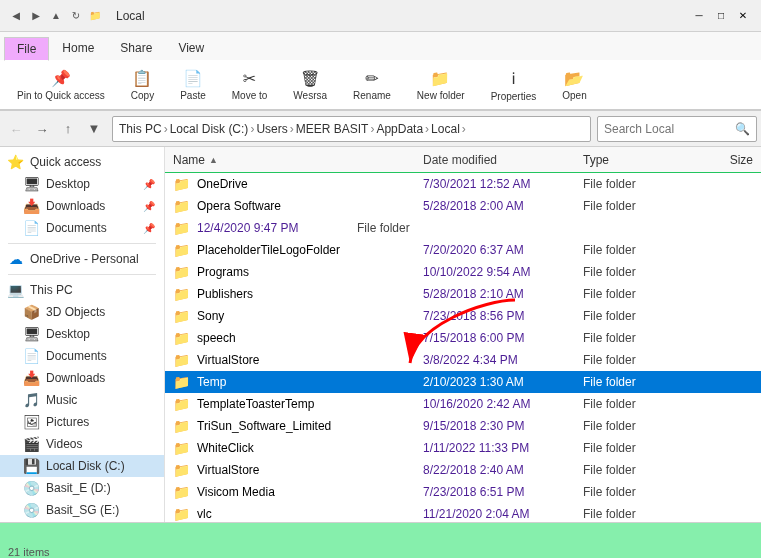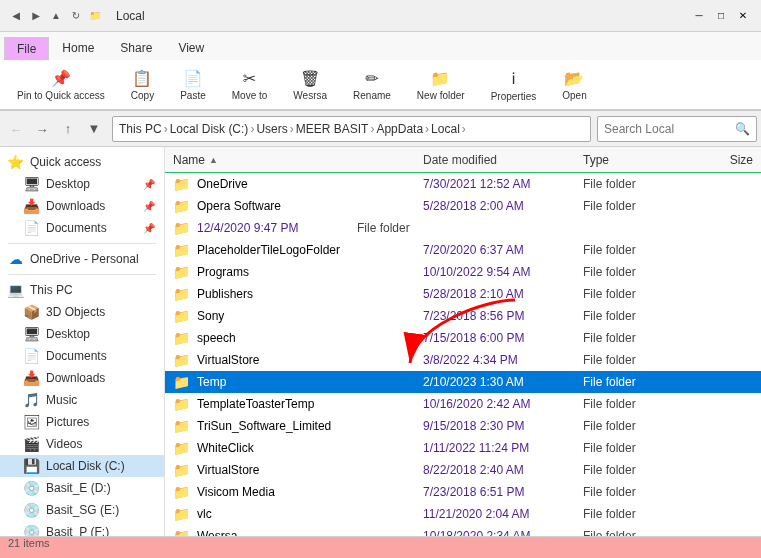--- a/index.html
+++ b/index.html
@@ -58,21 +58,21 @@
     .file-row.selected { background: #0078d7; color: #fff; }
     .file-row.selected .file-date,
     .file-row.selected .file-type { color: #fff; }
     .file-icon { width: 18px; height: 16px; margin-right: 6px; flex-shrink: 0; font-size: 14px; }
     .file-name { flex: 1; font-size: 12px; overflow: hidden; text-overflow: ellipsis; white-space: nowrap; }
     .file-date { width: 160px; font-size: 12px; color: #4c1d95; white-space: nowrap; }
     .file-type { width: 100px; font-size: 12px; color: #444; }
     .file-size { width: 70px; font-size: 12px; color: #444; text-align: right; }
 
     
-    .status-bar { height: 22px; background: #fca5a5; border-top: 1px solid #d0d0d0; display: flex; align-items: flex-start; padding: 0 8px; font-size: 11px; color: #555; position: absolute; bottom: 0; left: 0; right: 0; }
+    .status-bar { height: 36px; background: #86efac; border-top: 1px solid #d0d0d0; display: flex; align-items: flex-end; padding: 0 8px; font-size: 11px; color: #555; position: absolute; bottom: 0; left: 0; right: 0; }
 
     
     .folder-icon { color: #e8a000; }
 
     
     ::-webkit-scrollbar { width: 8px; }
     ::-webkit-scrollbar-track { background: #f0f0f0; }
     ::-webkit-scrollbar-thumb { background: #c0c0c0; border-radius: 4px; }
   </style>
 </head>
@@ -342,21 +342,21 @@
         <div class="file-row">
     <span class="file-icon folder-icon" style="color:#e8a000;">📁</span>
     <span class="file-name">TriSun_Software_Limited</span>
     <span class="file-date">9/15/2018 2:30 PM</span>
     <span class="file-type">File folder</span>
     <span class="file-size"></span>
   </div>
         <div class="file-row">
     <span class="file-icon folder-icon" style="color:#e8a000;">📁</span>
     <span class="file-name">WhiteClick</span>
-    <span class="file-date">1/11/2022 11:24 PM</span>
+    <span class="file-date">1/11/2022 11:33 PM</span>
     <span class="file-type">File folder</span>
     <span class="file-size"></span>
   </div>
         <div class="file-row">
     <span class="file-icon folder-icon" style="color:#e8a000;">📁</span>
     <span class="file-name">VirtualStore</span>
     <span class="file-date">8/22/2018 2:40 AM</span>
     <span class="file-type">File folder</span>
     <span class="file-size"></span>
   </div>

